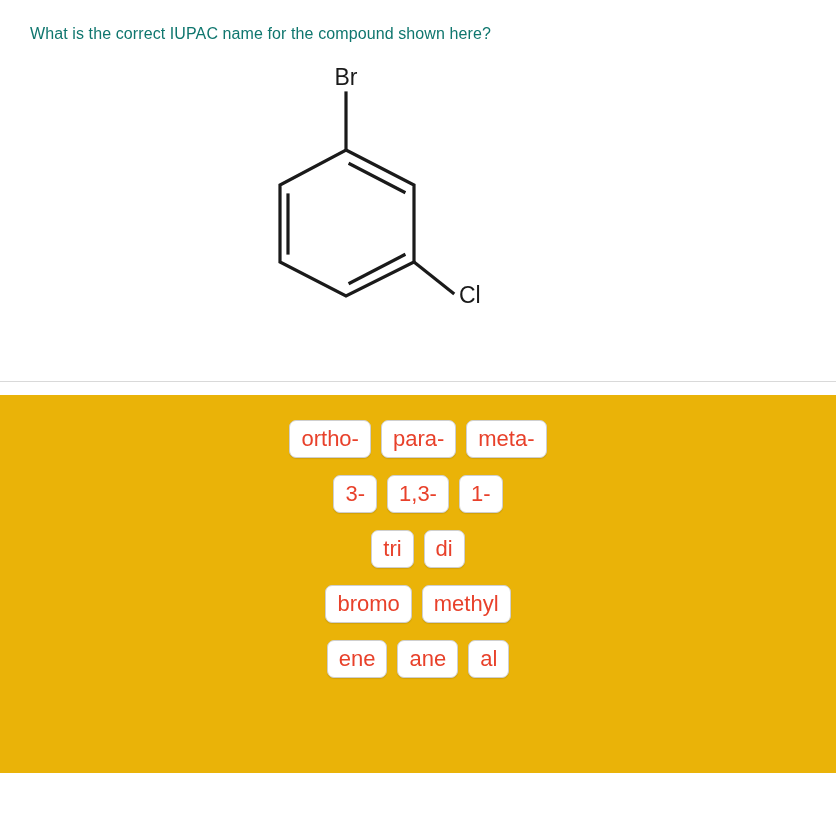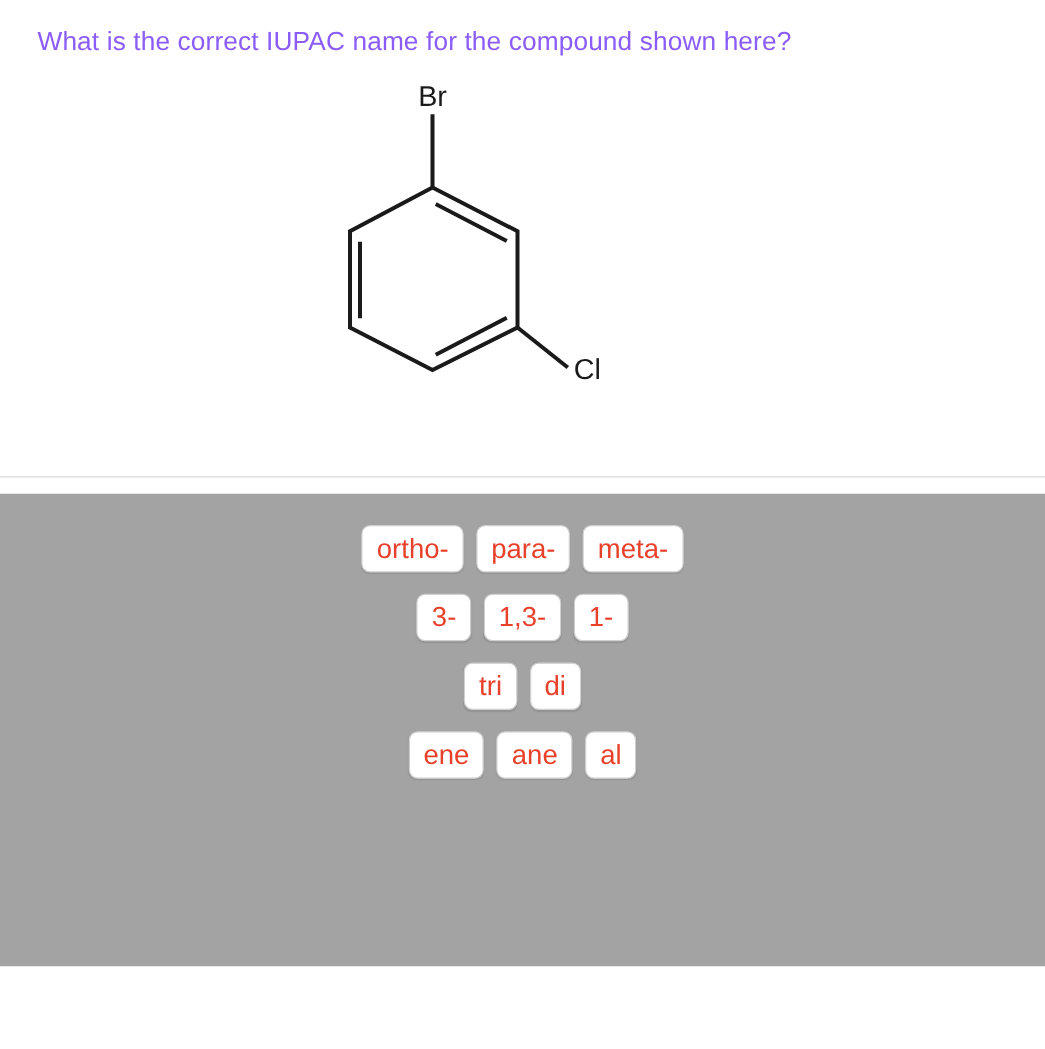--- a/index.html
+++ b/index.html
@@ -21,23 +21,23 @@
     height: 382px;
     background: #ffffff;
     box-sizing: border-box;
     border-bottom: 1px solid #d9d9d9;
   }
 
   .question-text {
     position: absolute;
     left: 30px;
     top: 21px;
-    font-size: 21px;
+    font-size: 16px;
     line-height: 26px;
-    color: #8b5cf6;
+    color: #0f766e;
     letter-spacing: 0.1px;
     white-space: nowrap;
   }
 
   
   .structure-wrap {
     position: absolute;
     left: 250px;
     top: 55px;
     width: 300px;
@@ -55,21 +55,21 @@
   
   .spacer-white {
     width: 836px;
     height: 13px;
     background: #ffffff;
   }
 
   .tiles-panel {
     width: 836px;
     height: 378px;
-    background: #a3a3a3;
+    background: #eab308;
     box-sizing: border-box;
     padding-top: 25px;
   }
 
   .tile-row {
     display: flex;
     justify-content: center;
     align-items: center;
     gap: 10px;
     margin-bottom: 17px;
@@ -140,20 +140,24 @@
     <div class="tile">1,3-</div>
     <div class="tile">1-</div>
   </div>
 
   <div class="tile-row">
     <div class="tile">tri</div>
     <div class="tile">di</div>
   </div>
 
 
+  <div class="tile-row">
+    <div class="tile">bromo</div>
+    <div class="tile">methyl</div>
+  </div>
 
   <div class="tile-row">
     <div class="tile">ene</div>
     <div class="tile">ane</div>
     <div class="tile">al</div>
   </div>
 
 
 </div>
 

